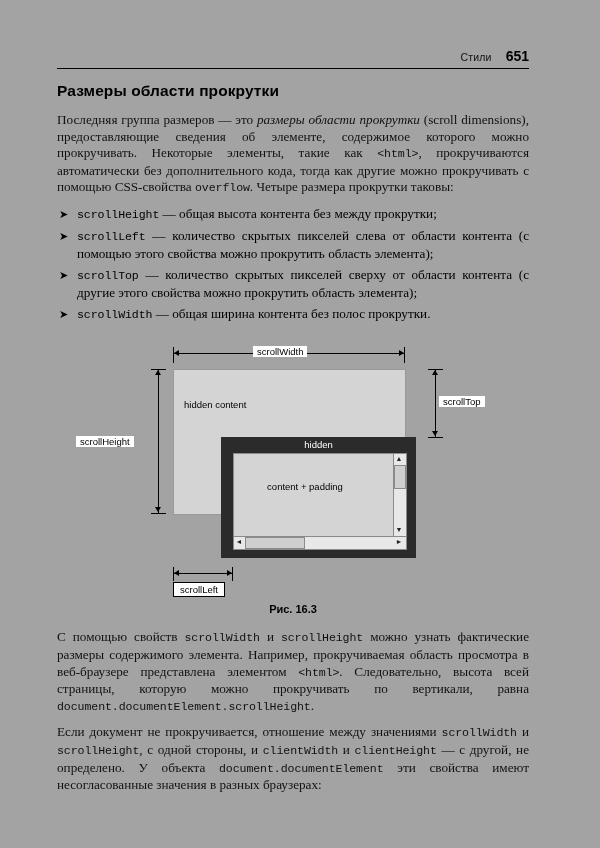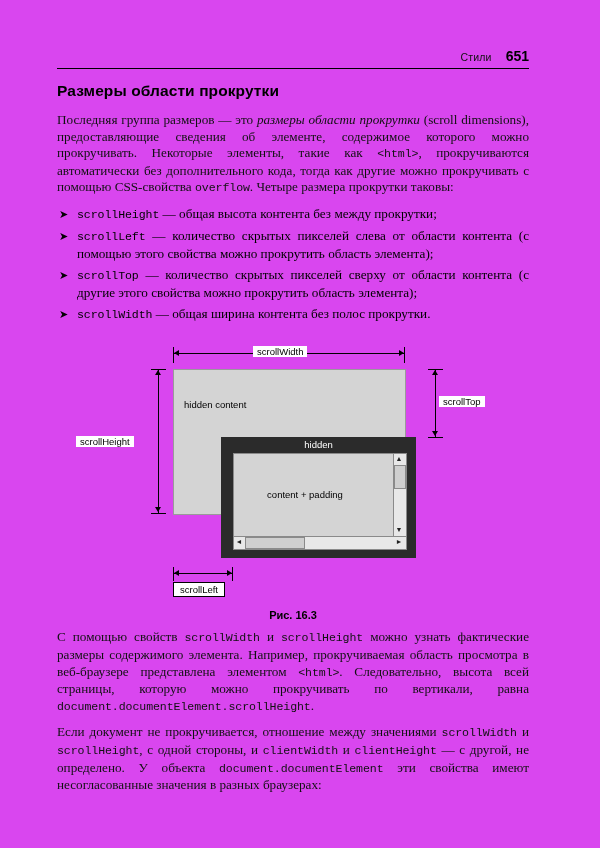--- a/index.html
+++ b/index.html
@@ -13,21 +13,21 @@
     font-family: "Liberation Serif", serif;
     color: #000000;
     position: relative;
     overflow: hidden;
   }
   .page {
     position: absolute;
     left: 0; top: 0;
     width: 600px;
     height: 848px;
-    background: #d946ef;
+    background: #a3a3a3;
   }
   
   .header {
     position: absolute;
     left: 57px;
     top: 48px;
     width: 472px;
     display: flex;
     justify-content: flex-end;
     align-items: baseline;
@@ -261,40 +261,40 @@
       <div class="tick" style="left:371px; top:104px; width:15px; height:1px;"></div>
       <div class="arrowhead-u" style="left:375px; top:37px;"></div>
       <div class="arrowhead-d" style="left:375px; top:98px;"></div>
       <div class="dim-label-box" style="left:382px; top:63px;">scrollTop</div>
 
       <div class="black-box" style="left:164px; top:104px; width:195px; height:121px;">
         <div class="border-label">hidden</div>
       </div>
 
       <div class="inner-white" style="left:176px; top:120px; width:160px; height:83px;"></div>
-      <div class="inner-content-label" style="left:176px; top:156px; width:144px;">content + padding</div>
+      <div class="inner-content-label" style="left:176px; top:148px; width:144px;">content + padding</div>
 
       <div class="scrollbar-v" style="left:336px; top:120px; width:12px; height:83px;"></div>
       <div class="sb-btn" style="left:337px; top:121px; width:10px; height:10px;">▲</div>
       <div class="sb-btn" style="left:337px; top:192px; width:10px; height:10px;">▼</div>
       <div class="sb-thumb" style="left:337px; top:132px; width:10px; height:22px;"></div>
 
       <div class="scrollbar-h" style="left:176px; top:203px; width:172px; height:12px;"></div>
       <div class="sb-btn" style="left:177px; top:204px; width:10px; height:10px;">◄</div>
       <div class="sb-btn" style="left:337px; top:204px; width:10px; height:10px;">►</div>
       <div class="sb-thumb" style="left:188px; top:204px; width:58px; height:10px;"></div>
 
       <div class="dimline" style="left:116px; top:240px; width:60px; height:1px;"></div>
       <div class="tick" style="left:116px; top:234px; width:1px; height:14px;"></div>
       <div class="tick" style="left:175px; top:234px; width:1px; height:14px;"></div>
       <div class="arrowhead-l" style="left:117px; top:237px;"></div>
       <div class="arrowhead-r" style="left:170px; top:237px;"></div>
       <div class="label-box-outline" style="left:116px; top:249px;">scrollLeft</div>
 
-      <div class="fig-caption" style="position:absolute; left:0; top:270px; width:472px;">Рис. 16.3</div>
+      <div class="fig-caption" style="position:absolute; left:0; top:264px; width:472px;">Рис. 16.3</div>
     </div>
 
     <p class="para" style="margin-top:14px;"><span>С помощью свойств </span><code>scrollWidth</code><span> и </span><code>scrollHeight</code><span> можно узнать фактические размеры содержимого элемента. Например, прокручиваемая область просмотра в веб-браузере представлена элементом </span><code>&lt;html&gt;</code><span>. Следовательно, высота всей страницы, которую можно прокручивать по вертикали, равна </span><code>document.documentElement.scrollHeight</code><span>.</span></p>
 
     <p class="para"><span>Если документ не прокручивается, отношение между значениями </span><code>scrollWidth</code><span> и </span><code>scrollHeight</code><span>, с одной стороны, и </span><code>clientWidth</code><span> и </span><code>clientHeight</code><span> — с другой, не определено. У объекта </span><code>document.documentElement</code><span> эти свойства имеют несогласованные значения в разных браузерах:</span></p>
 
   </div>
 </div>
 
 </body></html>

